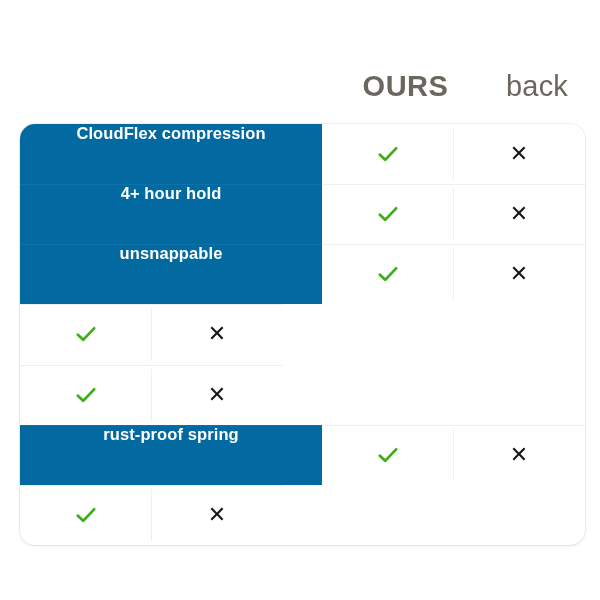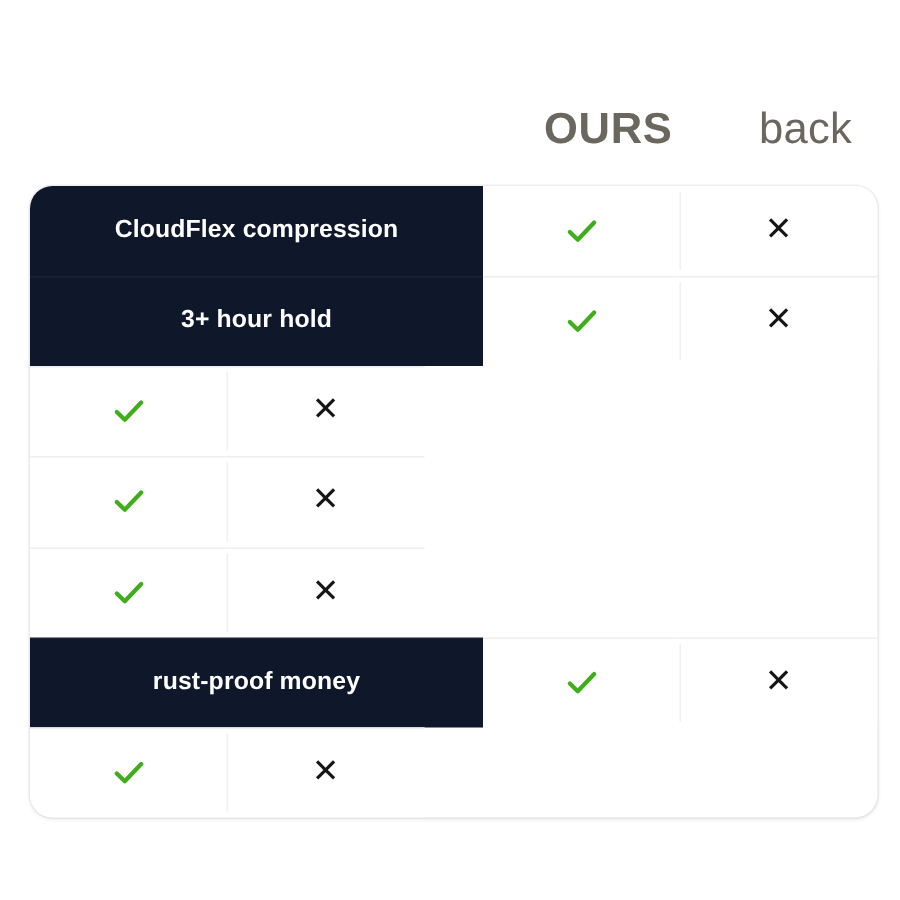--- a/index.html
+++ b/index.html
@@ -70,23 +70,22 @@
     flex: 1 1 0;
     display: flex;
     align-items: stretch;
     min-height: 0;
     position: relative;
   }
 
   
   .cell-feature {
     flex: 0 0 302px;
-    background: #0f172a;
-    display: flex;
-    align-items: center;
+    background: #0369a1;
+    display: flex;
     justify-content: center;
     padding: 0 10px;
     box-sizing: border-box;
     position: relative;
   }
   .row + .row .cell-feature::before {
     content: "";
     position: absolute;
     left: 0; right: 0; top: 0;
     height: 1px;
@@ -163,64 +162,67 @@
           <svg class="mark-check" viewBox="0 0 24 24" fill="none">
             <path d="M4.5 12.6 L9.4 17.4 L19.5 6.8" stroke="#3fae1a" stroke-width="2.6" stroke-linecap="round" stroke-linejoin="round"></path>
           </svg>
         </div>
         <div class="cell-mark them">
           <span class="mark-cross">✕</span>
         </div>
       </div>
       <div class="row">
         <div class="cell-feature">
-          <span class="feature-label">3+ hour hold</span>
-        </div>
-        <div class="cell-mark ours">
-          <svg class="mark-check" viewBox="0 0 24 24" fill="none">
-            <path d="M4.5 12.6 L9.4 17.4 L19.5 6.8" stroke="#3fae1a" stroke-width="2.6" stroke-linecap="round" stroke-linejoin="round"></path>
-          </svg>
-        </div>
-        <div class="cell-mark them">
-          <span class="mark-cross">✕</span>
-        </div>
-      </div>
-      <div class="row">
-        <div class="cell-mark ours">
-          <svg class="mark-check" viewBox="0 0 24 24" fill="none">
-            <path d="M4.5 12.6 L9.4 17.4 L19.5 6.8" stroke="#3fae1a" stroke-width="2.6" stroke-linecap="round" stroke-linejoin="round"></path>
-          </svg>
-        </div>
-        <div class="cell-mark them">
-          <span class="mark-cross">✕</span>
-        </div>
-      </div>
-      <div class="row">
-        <div class="cell-mark ours">
-          <svg class="mark-check" viewBox="0 0 24 24" fill="none">
-            <path d="M4.5 12.6 L9.4 17.4 L19.5 6.8" stroke="#3fae1a" stroke-width="2.6" stroke-linecap="round" stroke-linejoin="round"></path>
-          </svg>
-        </div>
-        <div class="cell-mark them">
-          <span class="mark-cross">✕</span>
-        </div>
-      </div>
-      <div class="row">
-        <div class="cell-mark ours">
-          <svg class="mark-check" viewBox="0 0 24 24" fill="none">
-            <path d="M4.5 12.6 L9.4 17.4 L19.5 6.8" stroke="#3fae1a" stroke-width="2.6" stroke-linecap="round" stroke-linejoin="round"></path>
-          </svg>
-        </div>
-        <div class="cell-mark them">
-          <span class="mark-cross">✕</span>
-        </div>
-      </div>
-      <div class="row">
-        <div class="cell-feature">
-          <span class="feature-label">rust-proof money</span>
+          <span class="feature-label">4+ hour hold</span>
+        </div>
+        <div class="cell-mark ours">
+          <svg class="mark-check" viewBox="0 0 24 24" fill="none">
+            <path d="M4.5 12.6 L9.4 17.4 L19.5 6.8" stroke="#3fae1a" stroke-width="2.6" stroke-linecap="round" stroke-linejoin="round"></path>
+          </svg>
+        </div>
+        <div class="cell-mark them">
+          <span class="mark-cross">✕</span>
+        </div>
+      </div>
+      <div class="row">
+        <div class="cell-feature">
+          <span class="feature-label">unsnappable</span>
+        </div>
+        <div class="cell-mark ours">
+          <svg class="mark-check" viewBox="0 0 24 24" fill="none">
+            <path d="M4.5 12.6 L9.4 17.4 L19.5 6.8" stroke="#3fae1a" stroke-width="2.6" stroke-linecap="round" stroke-linejoin="round"></path>
+          </svg>
+        </div>
+        <div class="cell-mark them">
+          <span class="mark-cross">✕</span>
+        </div>
+      </div>
+      <div class="row">
+        <div class="cell-mark ours">
+          <svg class="mark-check" viewBox="0 0 24 24" fill="none">
+            <path d="M4.5 12.6 L9.4 17.4 L19.5 6.8" stroke="#3fae1a" stroke-width="2.6" stroke-linecap="round" stroke-linejoin="round"></path>
+          </svg>
+        </div>
+        <div class="cell-mark them">
+          <span class="mark-cross">✕</span>
+        </div>
+      </div>
+      <div class="row">
+        <div class="cell-mark ours">
+          <svg class="mark-check" viewBox="0 0 24 24" fill="none">
+            <path d="M4.5 12.6 L9.4 17.4 L19.5 6.8" stroke="#3fae1a" stroke-width="2.6" stroke-linecap="round" stroke-linejoin="round"></path>
+          </svg>
+        </div>
+        <div class="cell-mark them">
+          <span class="mark-cross">✕</span>
+        </div>
+      </div>
+      <div class="row">
+        <div class="cell-feature">
+          <span class="feature-label">rust-proof spring</span>
         </div>
         <div class="cell-mark ours">
           <svg class="mark-check" viewBox="0 0 24 24" fill="none">
             <path d="M4.5 12.6 L9.4 17.4 L19.5 6.8" stroke="#3fae1a" stroke-width="2.6" stroke-linecap="round" stroke-linejoin="round"></path>
           </svg>
         </div>
         <div class="cell-mark them">
           <span class="mark-cross">✕</span>
         </div>
       </div>

